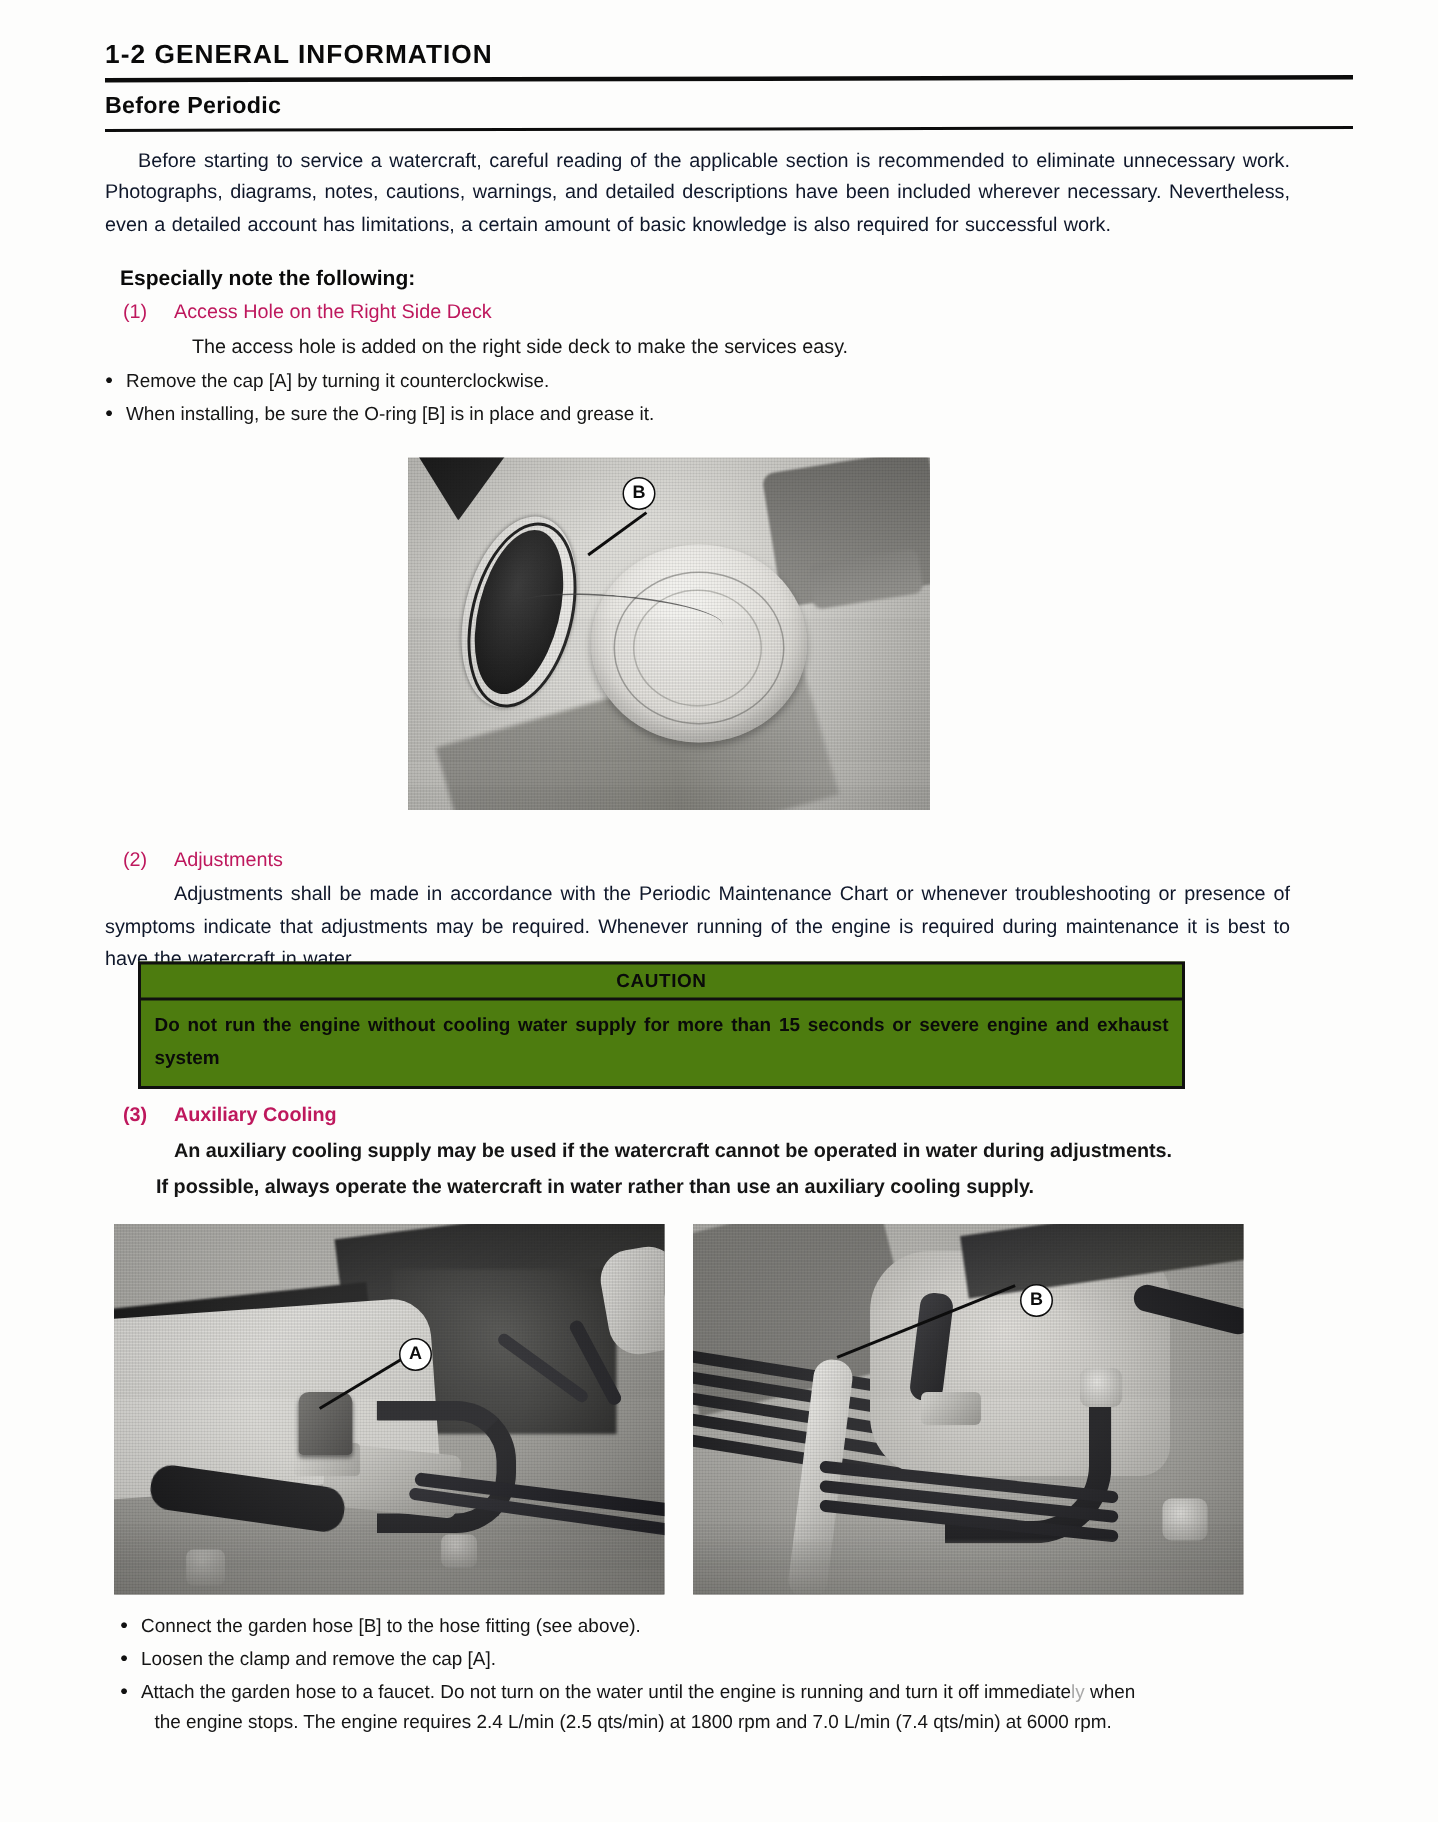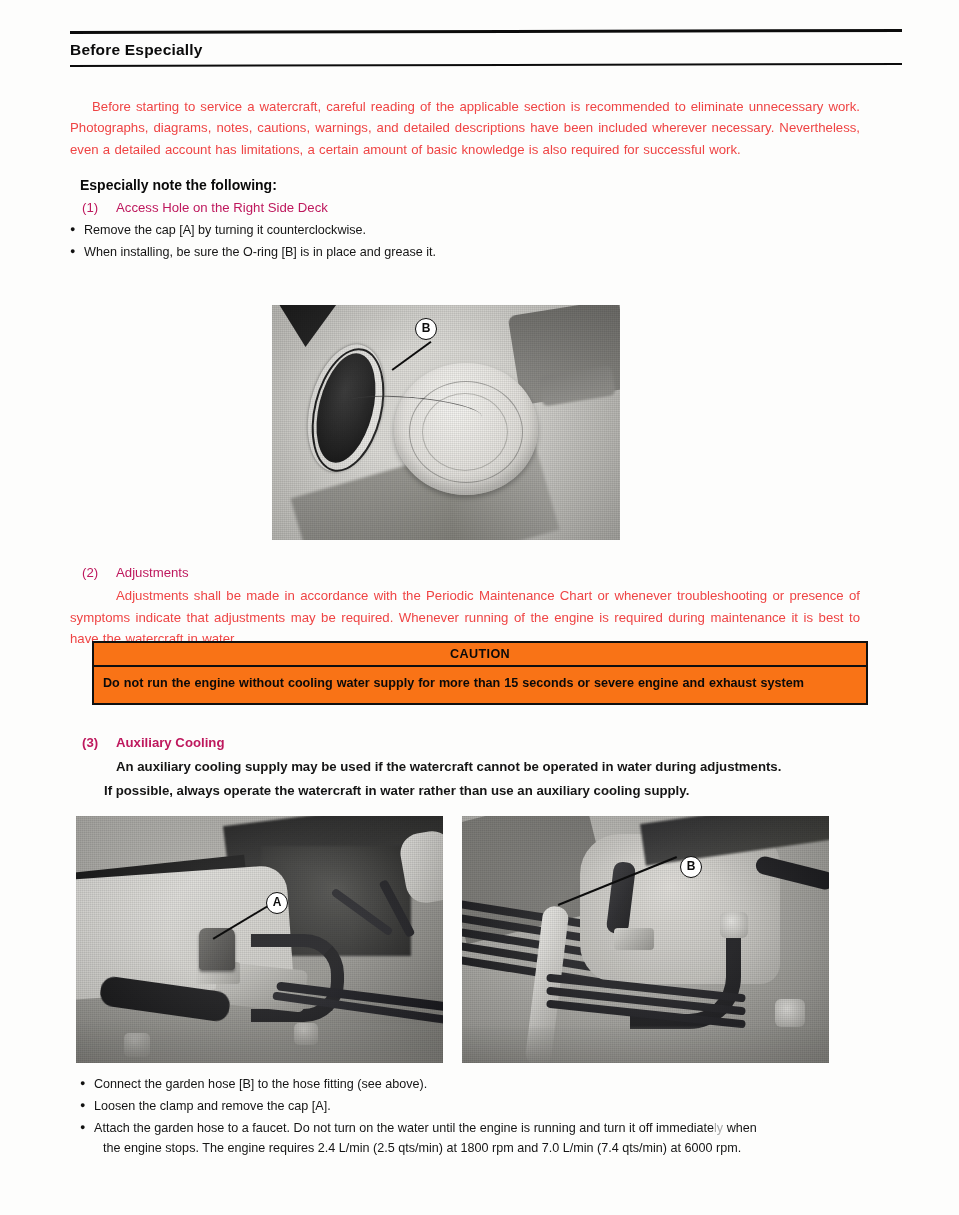--- a/index.html
+++ b/index.html
@@ -58,21 +58,21 @@
     position: absolute;
     left: 70px;
     top: 96px;
     width: 790px;
   }
   p.body {
     font-size: 13.2px;
     line-height: 1.62;
     text-align: justify;
     margin: 0;
-    color: #ef4444;
+    color: #0f172a;
     word-spacing: 0.6px;
   }
   p.body .indent { display: inline-block; width: 22px; }
 
   .heading-bold {
     font-size: 14px;
     font-weight: bold;
     color: #0a0a0a;
     margin: 17px 0 4px 10px;
   }
@@ -121,23 +121,23 @@
     display: block;
     padding-left: 9px;
   }
   .faded-more { color: #a8a8a8; }
 
   
   .caution-box {
     position: absolute;
     left: 92px;
     top: 641px;
-    width: 776px;
+    width: 698px;
     border: 2.2px solid #101010;
-    background: #f97316;
+    background: #4d7c0f;
     box-sizing: border-box;
   }
   .caution-head {
     text-align: center;
     font-size: 12.6px;
     font-weight: bold;
     letter-spacing: 0.4px;
     padding: 4px 0 4px;
     border-bottom: 2.2px solid #101010;
     color: #0a0a0a;
@@ -365,32 +365,34 @@
     top: 1070px;
     width: 790px;
   }
 </style>
 </head>
 <body>
 
 <div id="page">
 
   <div class="page-header">
+    <div class="title">1-2  GENERAL INFORMATION</div>
     <div class="rule-thick"></div>
-    <div class="section-title">Before Especially</div>
+    <div class="section-title">Before Periodic</div>
     <div class="rule-thin"></div>
   </div>
 
   <div class="content">
 
     <p class="body"><span class="indent"></span><span>Before starting to service a watercraft, careful reading of the applicable section is recommended to eliminate unnecessary work.  Photographs, diagrams, notes, cautions, warnings, and detailed descriptions have been included wherever necessary.  Nevertheless, even a detailed account has limitations, a certain amount of basic knowledge is also required for successful work.</span></p>
 
     <div class="heading-bold">Especially note the following:</div>
 
     <div class="numbered"><span class="num">(1)</span><span>Access Hole on the Right Side Deck</span></div>
+    <div class="sub-para">The access hole is added on the right side deck to make the services easy.</div>
     <ul class="bullets">
       <li><span>Remove the cap [A] by turning it counterclockwise.</span></li>
       <li><span>When installing, be sure the O-ring [B] is in place and grease it.</span></li>
     </ul>
 
   </div>
 
   <div class="photo" id="photo1">
     <div id="p1-deck"></div>
     <div id="p1-shadow"></div>

